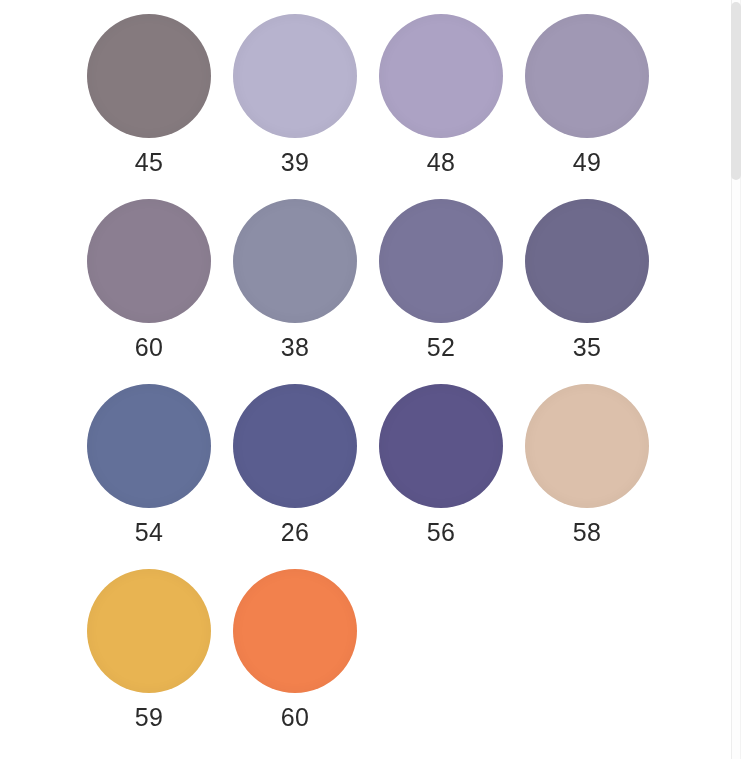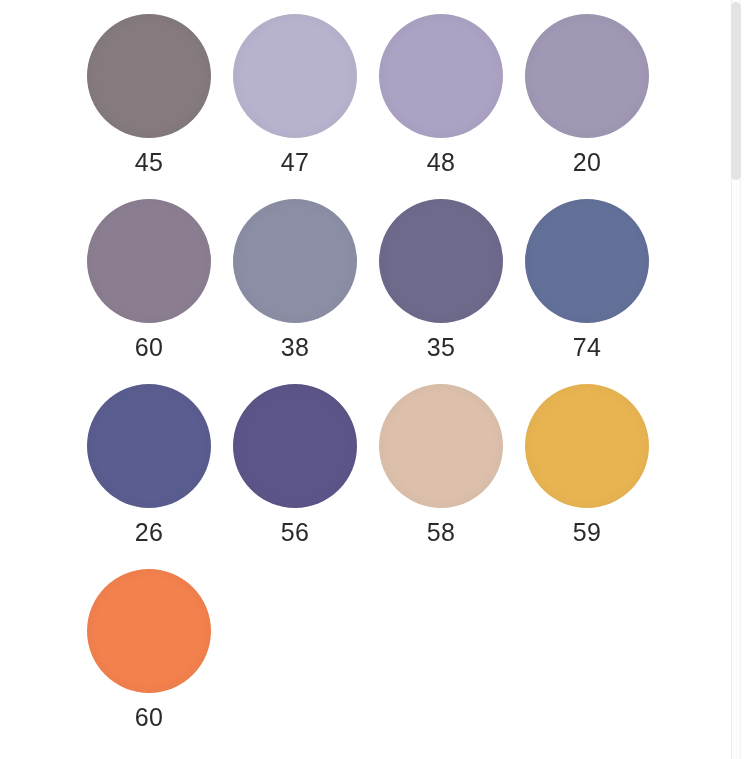--- a/index.html
+++ b/index.html
@@ -100,45 +100,49 @@
 <body>
 
 <div id="palette-viewport">
   <div id="swatch-grid">
       <div class="swatch-cell">
         <div class="swatch-circle" style="background-color: rgb(133, 122, 126);"></div>
         <div class="swatch-label">45</div>
       </div>
       <div class="swatch-cell">
         <div class="swatch-circle" style="background-color: rgb(183, 179, 206);"></div>
-        <div class="swatch-label">47</div>
+        <div class="swatch-label">39</div>
       </div>
       <div class="swatch-cell">
         <div class="swatch-circle" style="background-color: rgb(172, 162, 196);"></div>
         <div class="swatch-label">48</div>
       </div>
       <div class="swatch-cell">
         <div class="swatch-circle" style="background-color: rgb(160, 152, 180);"></div>
-        <div class="swatch-label">20</div>
+        <div class="swatch-label">49</div>
       </div>
       <div class="swatch-cell">
         <div class="swatch-circle" style="background-color: rgb(139, 126, 145);"></div>
         <div class="swatch-label">60</div>
       </div>
       <div class="swatch-cell">
         <div class="swatch-circle" style="background-color: rgb(140, 142, 166);"></div>
         <div class="swatch-label">38</div>
       </div>
       <div class="swatch-cell">
+        <div class="swatch-circle" style="background-color: rgb(121, 117, 154);"></div>
+        <div class="swatch-label">52</div>
+      </div>
+      <div class="swatch-cell">
         <div class="swatch-circle" style="background-color: rgb(110, 106, 140);"></div>
         <div class="swatch-label">35</div>
       </div>
       <div class="swatch-cell">
         <div class="swatch-circle" style="background-color: rgb(99, 112, 153);"></div>
-        <div class="swatch-label">74</div>
+        <div class="swatch-label">54</div>
       </div>
       <div class="swatch-cell">
         <div class="swatch-circle" style="background-color: rgb(90, 93, 143);"></div>
         <div class="swatch-label">26</div>
       </div>
       <div class="swatch-cell">
         <div class="swatch-circle" style="background-color: rgb(92, 85, 137);"></div>
         <div class="swatch-label">56</div>
       </div>
       <div class="swatch-cell">

